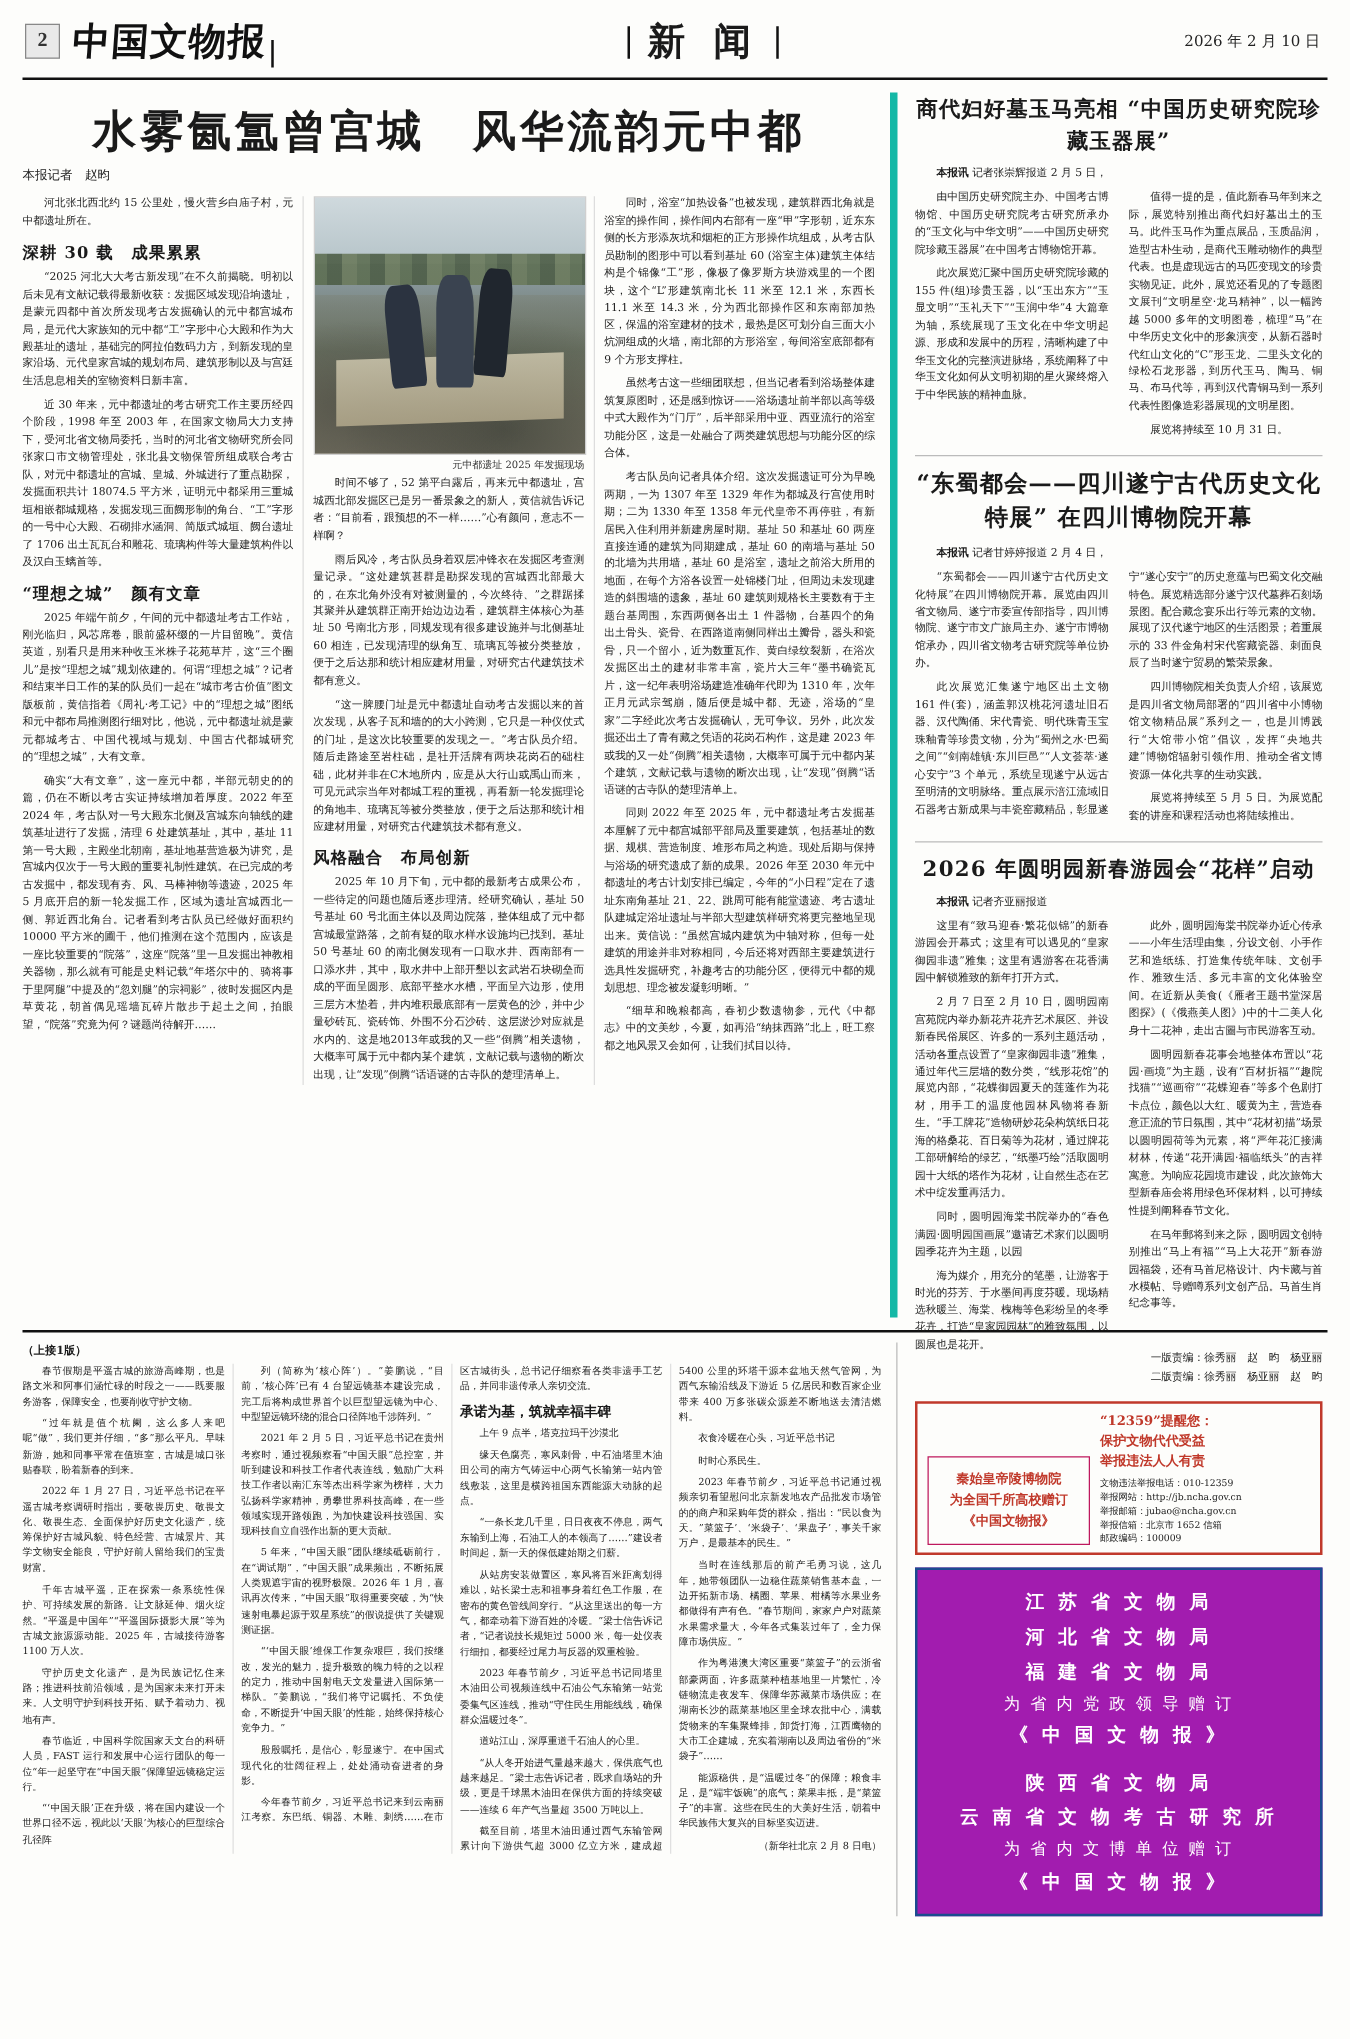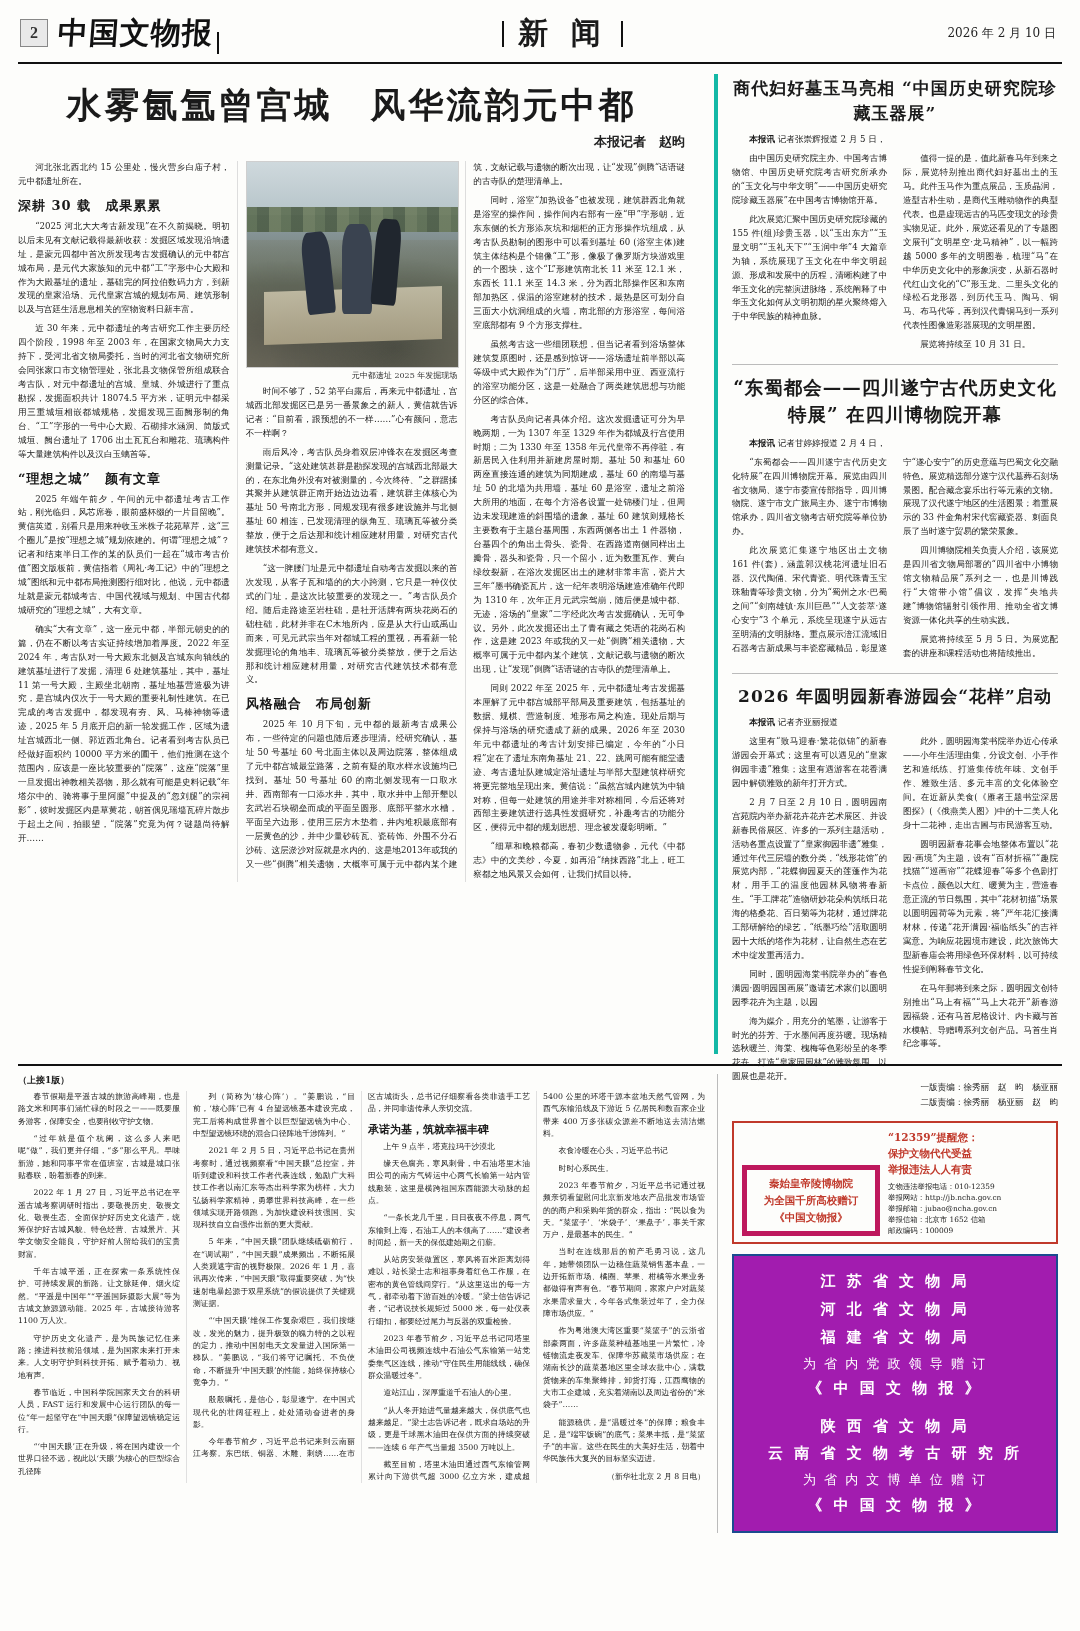--- a/index.html
+++ b/index.html
@@ -30,28 +30,28 @@
   .brand-rule{height:22px;width:2px;background:#111;margin-left:4px;}
   .section-title{
     flex:1;text-align:center;font-size:30px;font-weight:bold;letter-spacing:6px;
     position:relative;
   }
   .section-title .bar{display:inline-block;width:2px;height:26px;background:#111;vertical-align:-4px;margin:0 14px;}
   .issue-date{font-size:12px;color:#222;min-width:150px;text-align:right;padding-right:4px;}
 
   
   .body-grid{display:flex;margin-top:10px;height:980px;}
-  .left-block{width:700px;padding-right:29px;box-sizing:border-box;border-right:4px solid #14b8a6;}
+  .left-block{width:700px;padding-right:12px;box-sizing:border-box;border-right:6px solid #14b8a6;}
   .right-block{width:340px;padding-left:14px;box-sizing:border-box;}
 
   .headline{
     text-align:center;font-size:35px;font-weight:bold;letter-spacing:3px;
     margin:8px 0 4px 0;
   }
-  .byline{text-align:right;font-size:13px;margin-bottom:10px;color:#222;font-weight:bold;}
+  .byline{text-align:left;font-size:10px;margin-bottom:10px;color:#222;}
 
   .cols3{column-count:3;column-gap:16px;column-rule:1px solid #ddd;}
   .cols2{column-count:2;column-gap:16px;}
   p{
     margin:0 0 5px 0;font-size:8.6px;line-height:1.62;text-align:justify;
     text-indent:2em;
   }
   h3.sub{
     font-size:13px;font-weight:bold;margin:8px 0 5px 0;text-indent:0;letter-spacing:1px;
   }
@@ -95,21 +95,21 @@
   h4.sub2{font-size:11px;font-weight:bold;margin:6px 0 4px 0;text-indent:0;}
   .sign{font-size:7.8px;text-align:right;margin-top:4px;}
 
   .editors{font-size:8.6px;text-align:right;line-height:1.8;margin-top:6px;}
 
   
   .ad-red{
     border:2px solid #c0392b;margin-top:10px;padding:6px 8px;display:flex;gap:8px;align-items:stretch;
   }
   .ad-red .left{
-    width:120px;border:5px solid #be185d;color:#c0392b;font-weight:bold;
+    width:120px;border:1px solid #be185d;color:#c0392b;font-weight:bold;
     display:flex;flex-direction:column;align-items:center;justify-content:center;
     font-size:10.5px;line-height:1.6;text-align:center;padding:4px;margin-top:36px;
   }
   .ad-red .right{flex:1;color:#c0392b;font-size:10.5px;line-height:1.55;}
   .ad-red .right .hl{font-weight:bold;}
   .ad-red .contact{color:#222;font-size:7.4px;line-height:1.5;margin-top:3px;}
 
   .ad-blue{
     margin-top:10px;border:2px solid #1b4b8f;background:#a21caf;color:#fff;
     padding:12px 8px;text-align:center;

